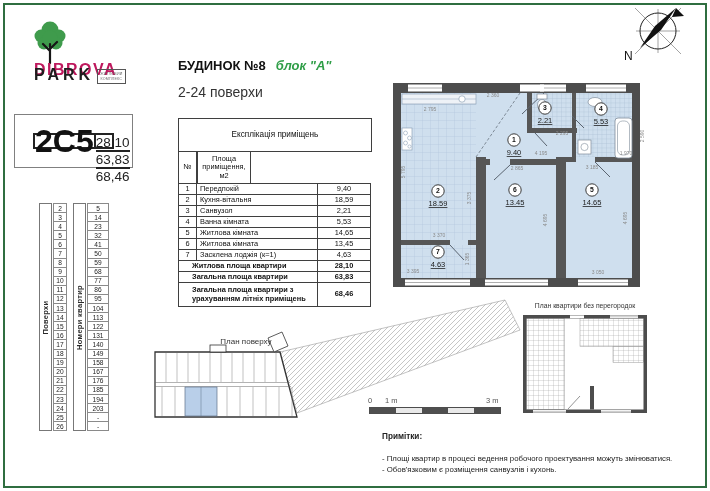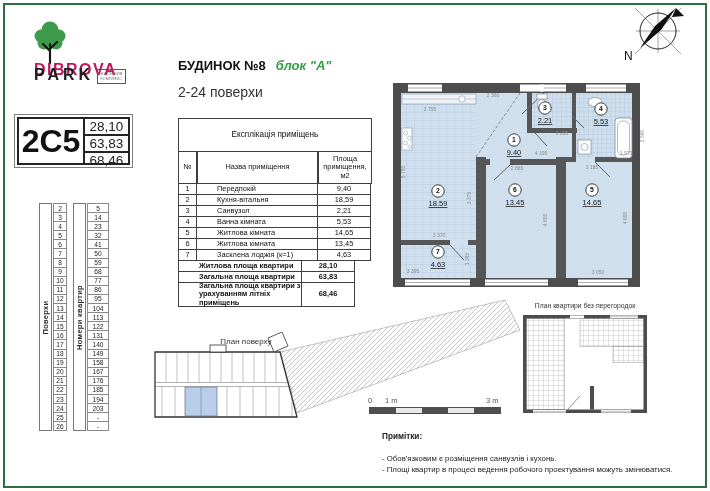--- a/index.html
+++ b/index.html
@@ -6,21 +6,21 @@
   .page{position:relative;width:710px;height:491px;background:#ffffff;font-family:"Liberation Sans",sans-serif;overflow:hidden;margin:0 auto;color:#1c1c1c}
   .frame{position:absolute;inset:3px;border:2px solid #2f6e40;pointer-events:none}
   .abs{position:absolute}
   
   #tree-svg{position:absolute;left:31px;top:20px}
   .brand-line1{position:absolute;left:34px;top:61px;font-size:16px;font-weight:bold;letter-spacing:1.5px;color:#be185d}
   .brand-line2-row{position:absolute;left:34px;top:66px;display:flex;align-items:center}
   .brand-line2{font-size:16px;font-weight:bold;letter-spacing:4px;color:#1d1d1d}
   .badge{margin-left:3px;margin-top:3px;border:1px solid #555;font-size:3.6px;line-height:1.3;padding:1.5px 2px;color:#666;text-align:center;letter-spacing:.2px}
   
-  .card{position:absolute;left:14px;top:114px;width:119px;height:54px;border:1px solid #808080;padding:2px;background:#fff;box-sizing:border-box}
+  .card{position:absolute;left:14px;top:114px;width:119px;height:54px;border:1px solid #808080;padding:18px;background:#fff;box-sizing:border-box}
   .card-inner{border:2px solid #232323;height:100%;display:flex;box-sizing:border-box}
   .card-type{flex:1;display:flex;align-items:center;justify-content:center;font-size:32px;font-weight:bold;color:#111}
   .card-vals{width:43px;border-left:2px solid #232323;display:flex;flex-direction:column}
   .card-val{flex:1;display:flex;align-items:center;justify-content:center;font-size:13.5px;color:#222}
   .card-val + .card-val{border-top:2px solid #232323}
   
   .vtable{position:absolute;display:flex}
   #floors-table{left:39px;top:203px}
   #apts-table{left:73px;top:203px}
   .vlabel-cell{width:13px;border:1px solid #777;display:flex;align-items:center;justify-content:center;background:#fff;box-sizing:border-box}
@@ -32,23 +32,23 @@
   
   .ex{position:absolute;left:178px;top:118px;width:194px;font-size:7.4px;color:#111}
   .ex *{box-sizing:border-box}
   .ex-c{border:1px solid #3f3f3f;background:#fff;display:flex;align-items:center;justify-content:center;text-align:center;line-height:1.15}
   .ex-title{height:34px;font-size:8.2px}
   .ex-head{display:flex;margin-top:-1px;height:33px}
   .ex-row{display:flex;margin-top:-1px;height:12px}
   .ex-row.tall{height:25px}
   .ex-row > .ex-c + .ex-c{margin-left:-1px}
   .w-no{width:19px}
-  .w-name{width:122px;justify-content:flex-start;padding-left:20px;text-align:left}
+  .w-name{width:122px;justify-content:flex-start;padding-left:3px;text-align:left}
   .w-area{width:54px}
-  .w-namespan{width:124px;justify-content:flex-start;padding-left:20px;text-align:left}
+  .w-namespan{width:140px;justify-content:flex-start;padding-left:13px;text-align:left}
   .bold{font-weight:bold}
   
   .bld-title{position:absolute;left:178px;top:58px;font-size:13px;font-weight:bold;color:#111;white-space:nowrap}
   .bld-block{color:#2f9e47;font-style:italic;margin-left:10px}
   .bld-floors{position:absolute;left:178px;top:84px;font-size:14px;color:#333}
   
   .fp-label{position:absolute;left:196px;top:337px;width:100px;text-align:center;font-size:8px;color:#333}
   .np-label{position:absolute;left:514px;top:302px;width:142px;text-align:center;font-size:6.8px;color:#333;white-space:nowrap}
   
   .scalebar{position:absolute;left:368px;top:396px;width:134px;height:18px;font-size:7.5px;color:#555}
@@ -168,21 +168,20 @@
 
   <div class="bld-title">
     <span>БУДИНОК №8</span><span class="bld-block">блок "А"</span>
   </div>
   <div class="bld-floors">2-24 поверхи</div>
 
   <div class="ex">
     <div class="ex-c ex-title">Експлікація приміщень</div>
     <div class="ex-head">
       <div class="ex-c w-no">№</div>
-      <div class="ex-c w-name" style="justify-content:center;text-align:center;padding-left:0">Назва приміщення</div>
       <div class="ex-c w-area" style="padding:0 21px">Площа приміщення, м2</div>
     </div>
     <div id="ex-rows">
         <div class="ex-row">
           <div class="ex-c w-no">1</div>
           <div class="ex-c w-name">Передпокій</div>
           <div class="ex-c w-area">9,40</div>
         </div>
         <div class="ex-row">
           <div class="ex-c w-no">2</div>
@@ -458,17 +457,17 @@
       <div class="sb-seg sb-light"></div>
       <div class="sb-seg sb-dark"></div>
       <div class="sb-seg sb-light"></div>
       <div class="sb-seg sb-dark"></div>
     </div>
   </div>
 
   <div class="notes">
     <div class="notes-title">Примітки:</div>
     <div id="notes-list">
+        <div class="note-line">- Площі квартир в процесі ведення робочого проектування можуть змінюватися.</div>
         <div class="note-line">- Обов'язковим є розміщення санвузлів і кухонь.</div>
-        <div class="note-line">- Площі квартир в процесі ведення робочого проектування можуть змінюватися.</div>
       </div>
   </div>
 </div>
 
 </body></html>

